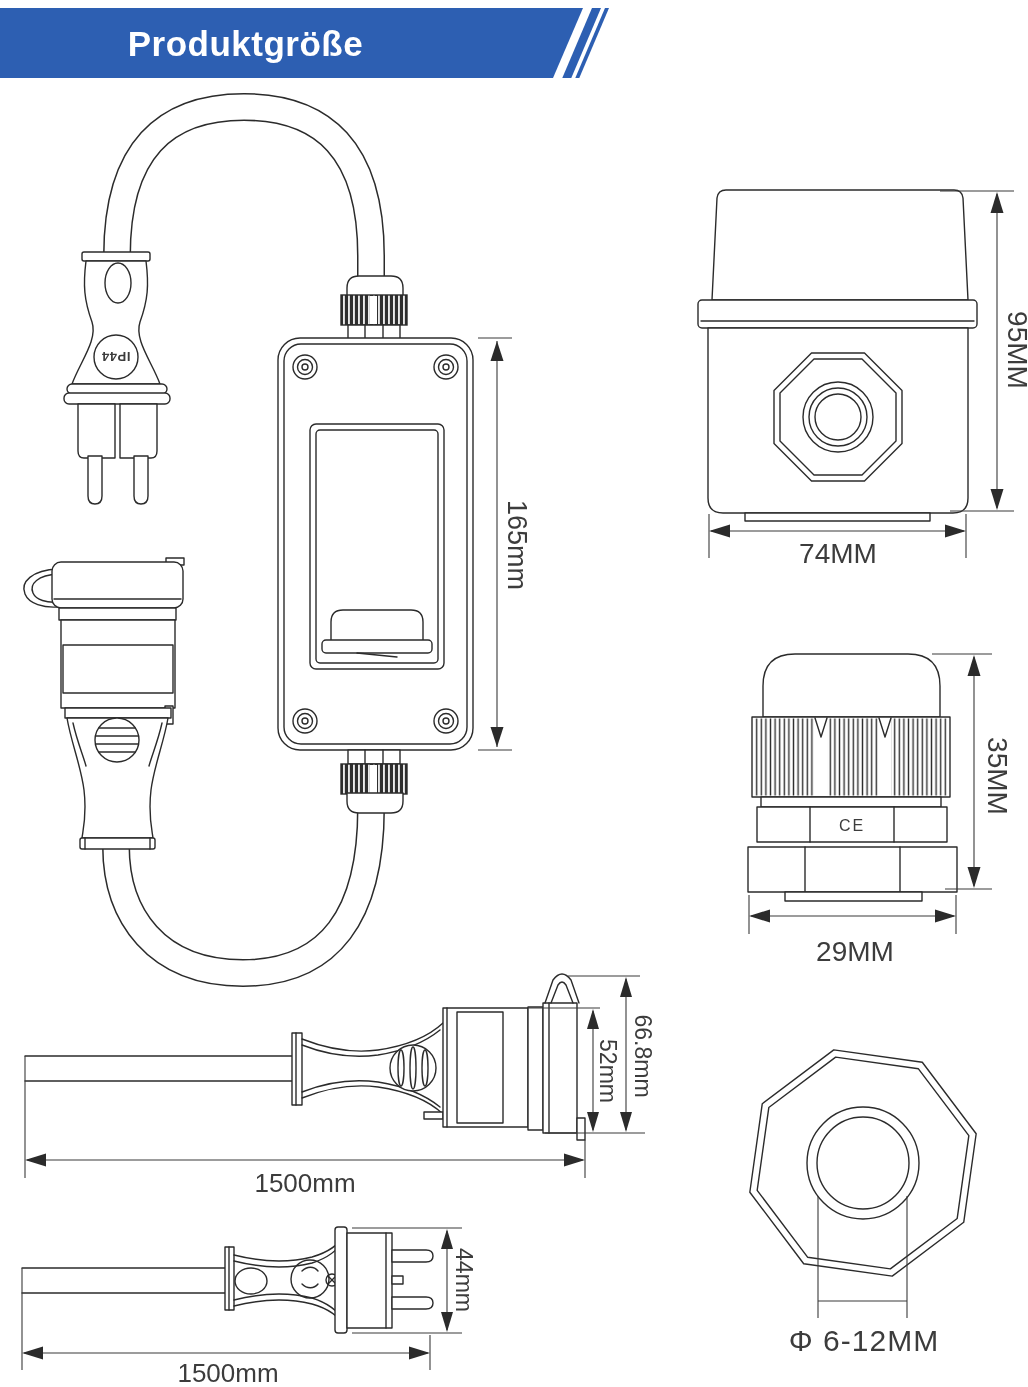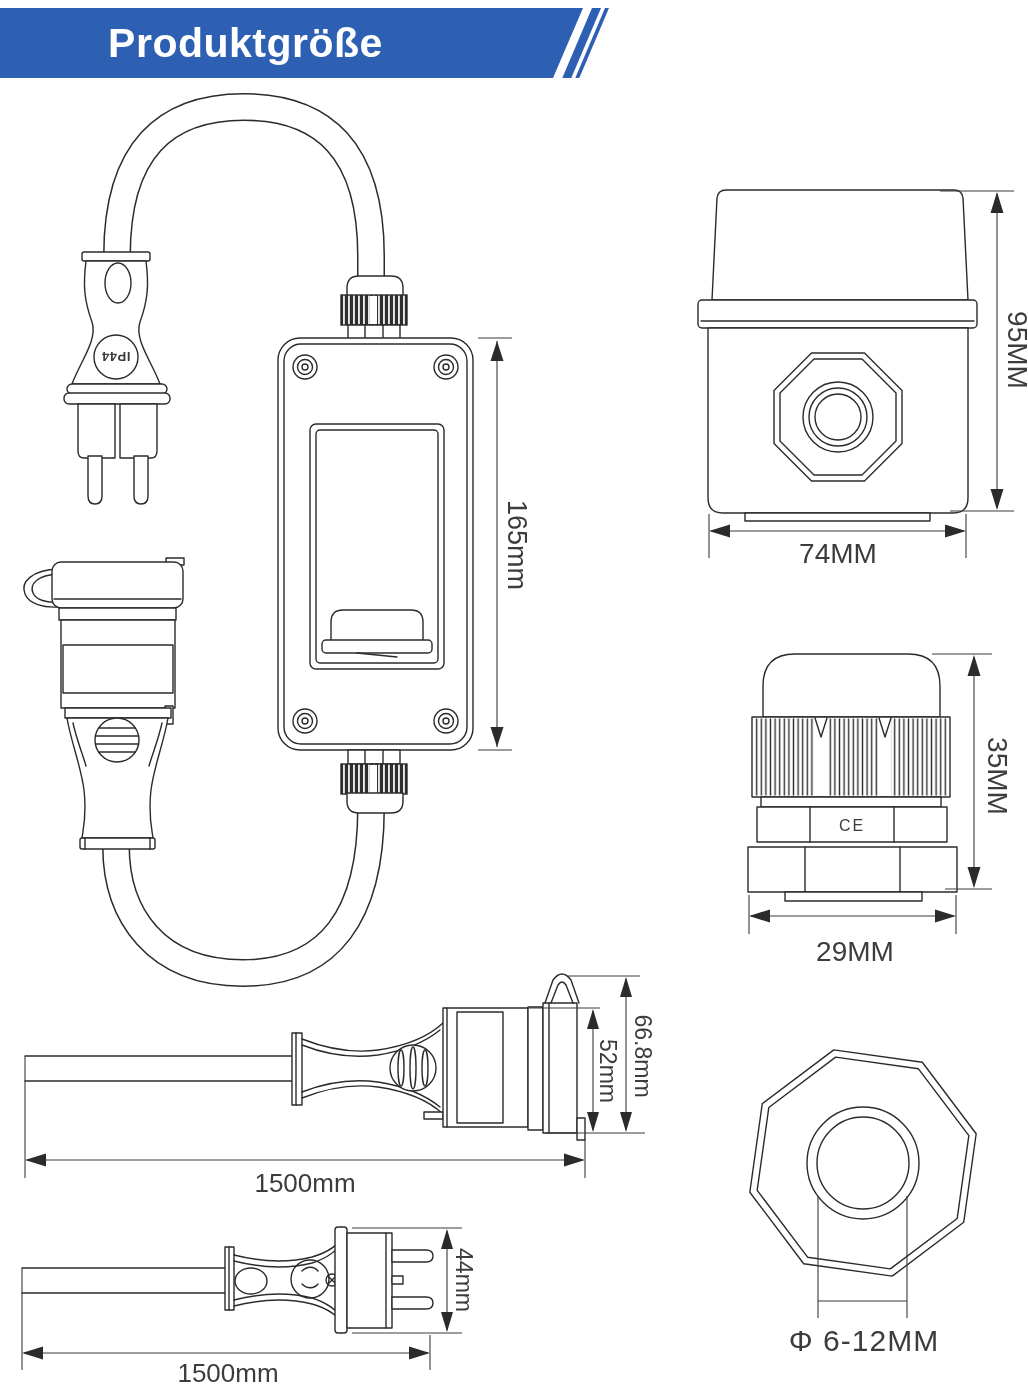--- a/index.html
+++ b/index.html
@@ -1,21 +1,21 @@
 <!DOCTYPE html>
 <html><head>
 <meta charset="utf-8">
 <style>
   html,body{margin:0;padding:0;background:#ffffff;}
   .page{position:relative;width:1028px;height:1387px;background:#fff;overflow:hidden;
         font-family:"Liberation Sans",sans-serif;}
   .banner{position:absolute;left:0;top:8px;width:583px;height:70px;background:#2d5fb2;
           clip-path:polygon(0 0,100% 0,calc(100% - 30px) 100%,0 100%);
           display:flex;align-items:center;justify-content:center;}
-  .banner-title{color:#fff;font-size:41px;font-weight:bold;letter-spacing:.5px;
+  .banner-title{color:#fff;font-size:35px;font-weight:bold;letter-spacing:.5px;
                 padding-right:92px;line-height:1;}
   .stripe{position:absolute;top:8px;height:70px;background:#2d5fb2;
           transform:skewX(-23deg);transform-origin:top left;}
   .stripe-a{left:592px;width:9px;}
   .stripe-b{left:605px;width:3.5px;}
   svg{position:absolute;left:0;top:0;}
   .ln{fill:none;stroke:#2b2b2b;stroke-width:1.4;stroke-linejoin:round;stroke-linecap:round;}
   .fw{fill:#ffffff;stroke:#2b2b2b;stroke-width:1.4;stroke-linejoin:round;}
   .cableO{fill:none;stroke:#2b2b2b;stroke-width:28;stroke-linecap:butt;}
   .cableI{fill:none;stroke:#ffffff;stroke-width:25;stroke-linecap:butt;}

